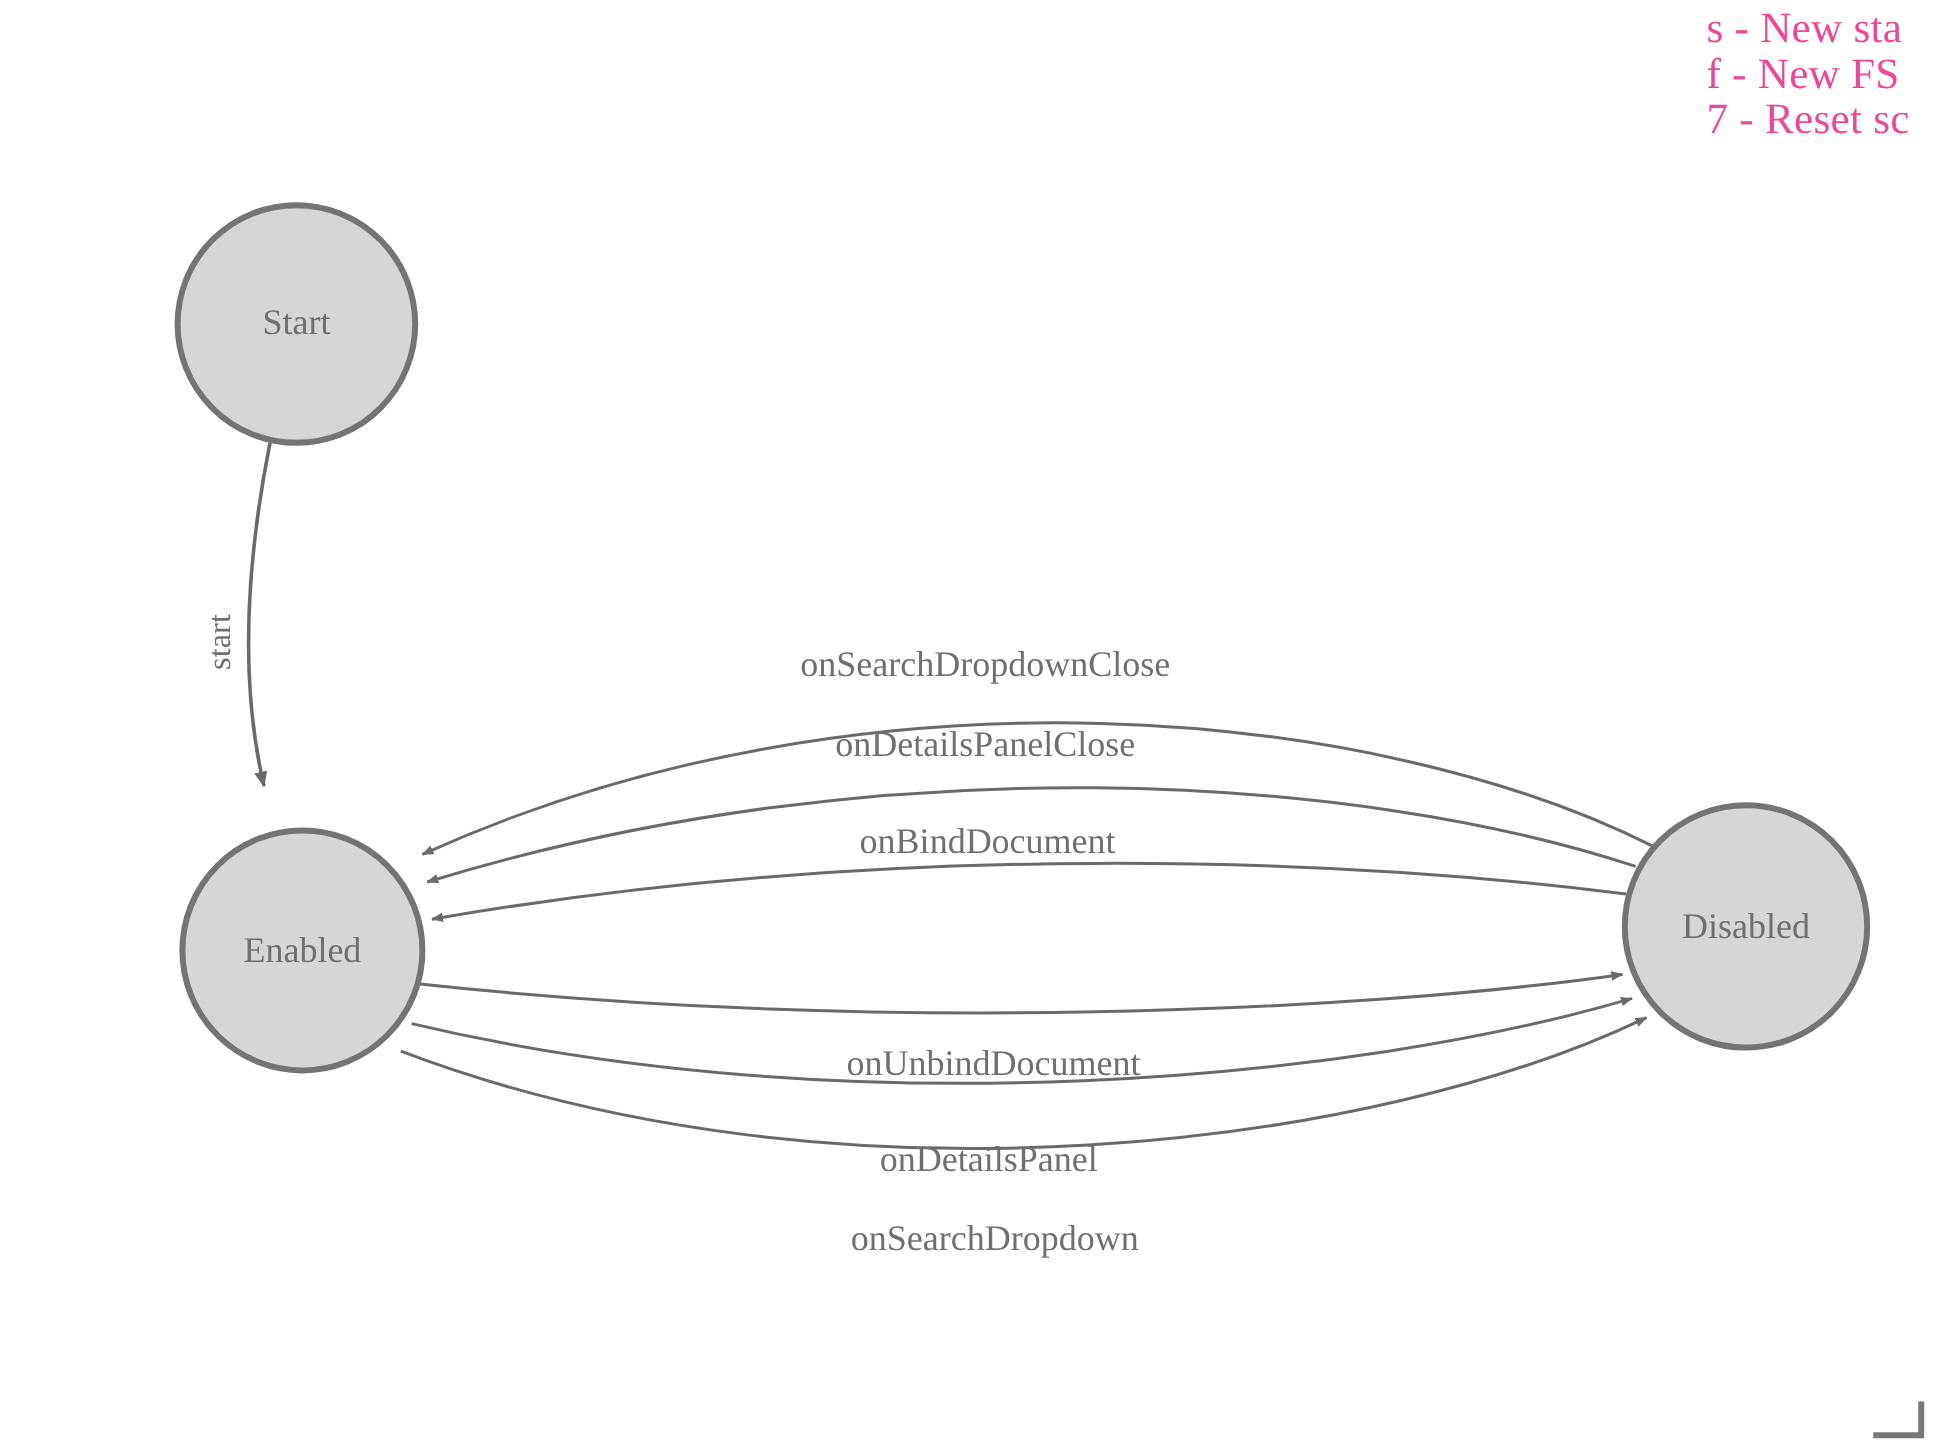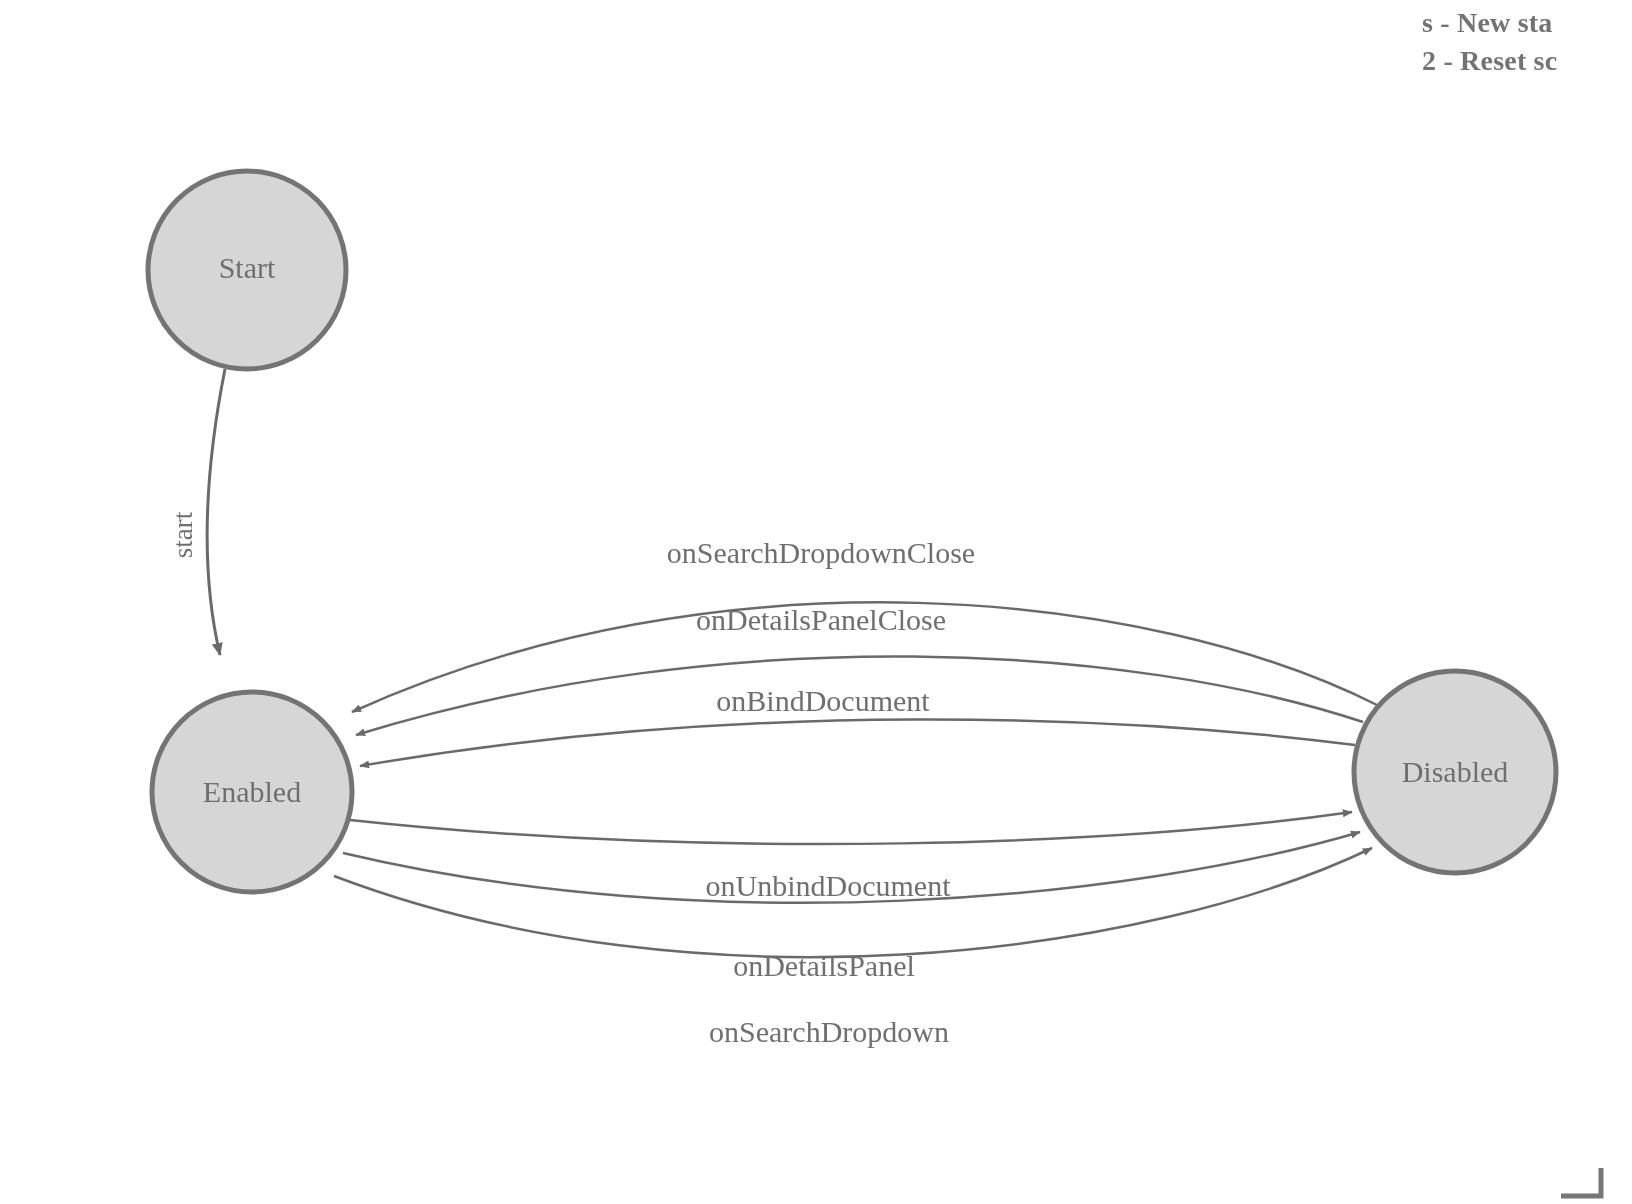--- a/index.html
+++ b/index.html
@@ -25,25 +25,24 @@
   .legend {
     position: absolute;
     right: 0;
     top: 0;
     width: 210px;
     padding-top: 4px;
     overflow: hidden;
     white-space: nowrap;
   }
   .legend-line {
-    font-size: 28px;
+    font-size: 36px;
     line-height: 38px;
-    color: #737373;
+    color: #ec4899;
     letter-spacing: 0.2px;
-    font-weight: bold;
   }
   .node-label {
     font-size: 30px;
     fill: #6f6f70;
   }
   .edge-label {
     font-size: 30px;
     fill: #6f6f70;
   }
   .start-label {
@@ -129,14 +128,15 @@
     <text class="edge-label" x="829" y="1042" text-anchor="middle">onSearchDropdown</text>
   </g>
 
   <g>
     <path d="M1601,1168 L1601,1196 L1561,1196" fill="none" stroke="#777777" stroke-width="5"></path>
   </g>
 </svg>
 
 <div class="legend">
   <div class="legend-line">s - New sta</div>
-  <div class="legend-line">2 - Reset sc</div>
+  <div class="legend-line">f - New FS</div>
+  <div class="legend-line">7 - Reset sc</div>
 </div>
 
 </body></html>

